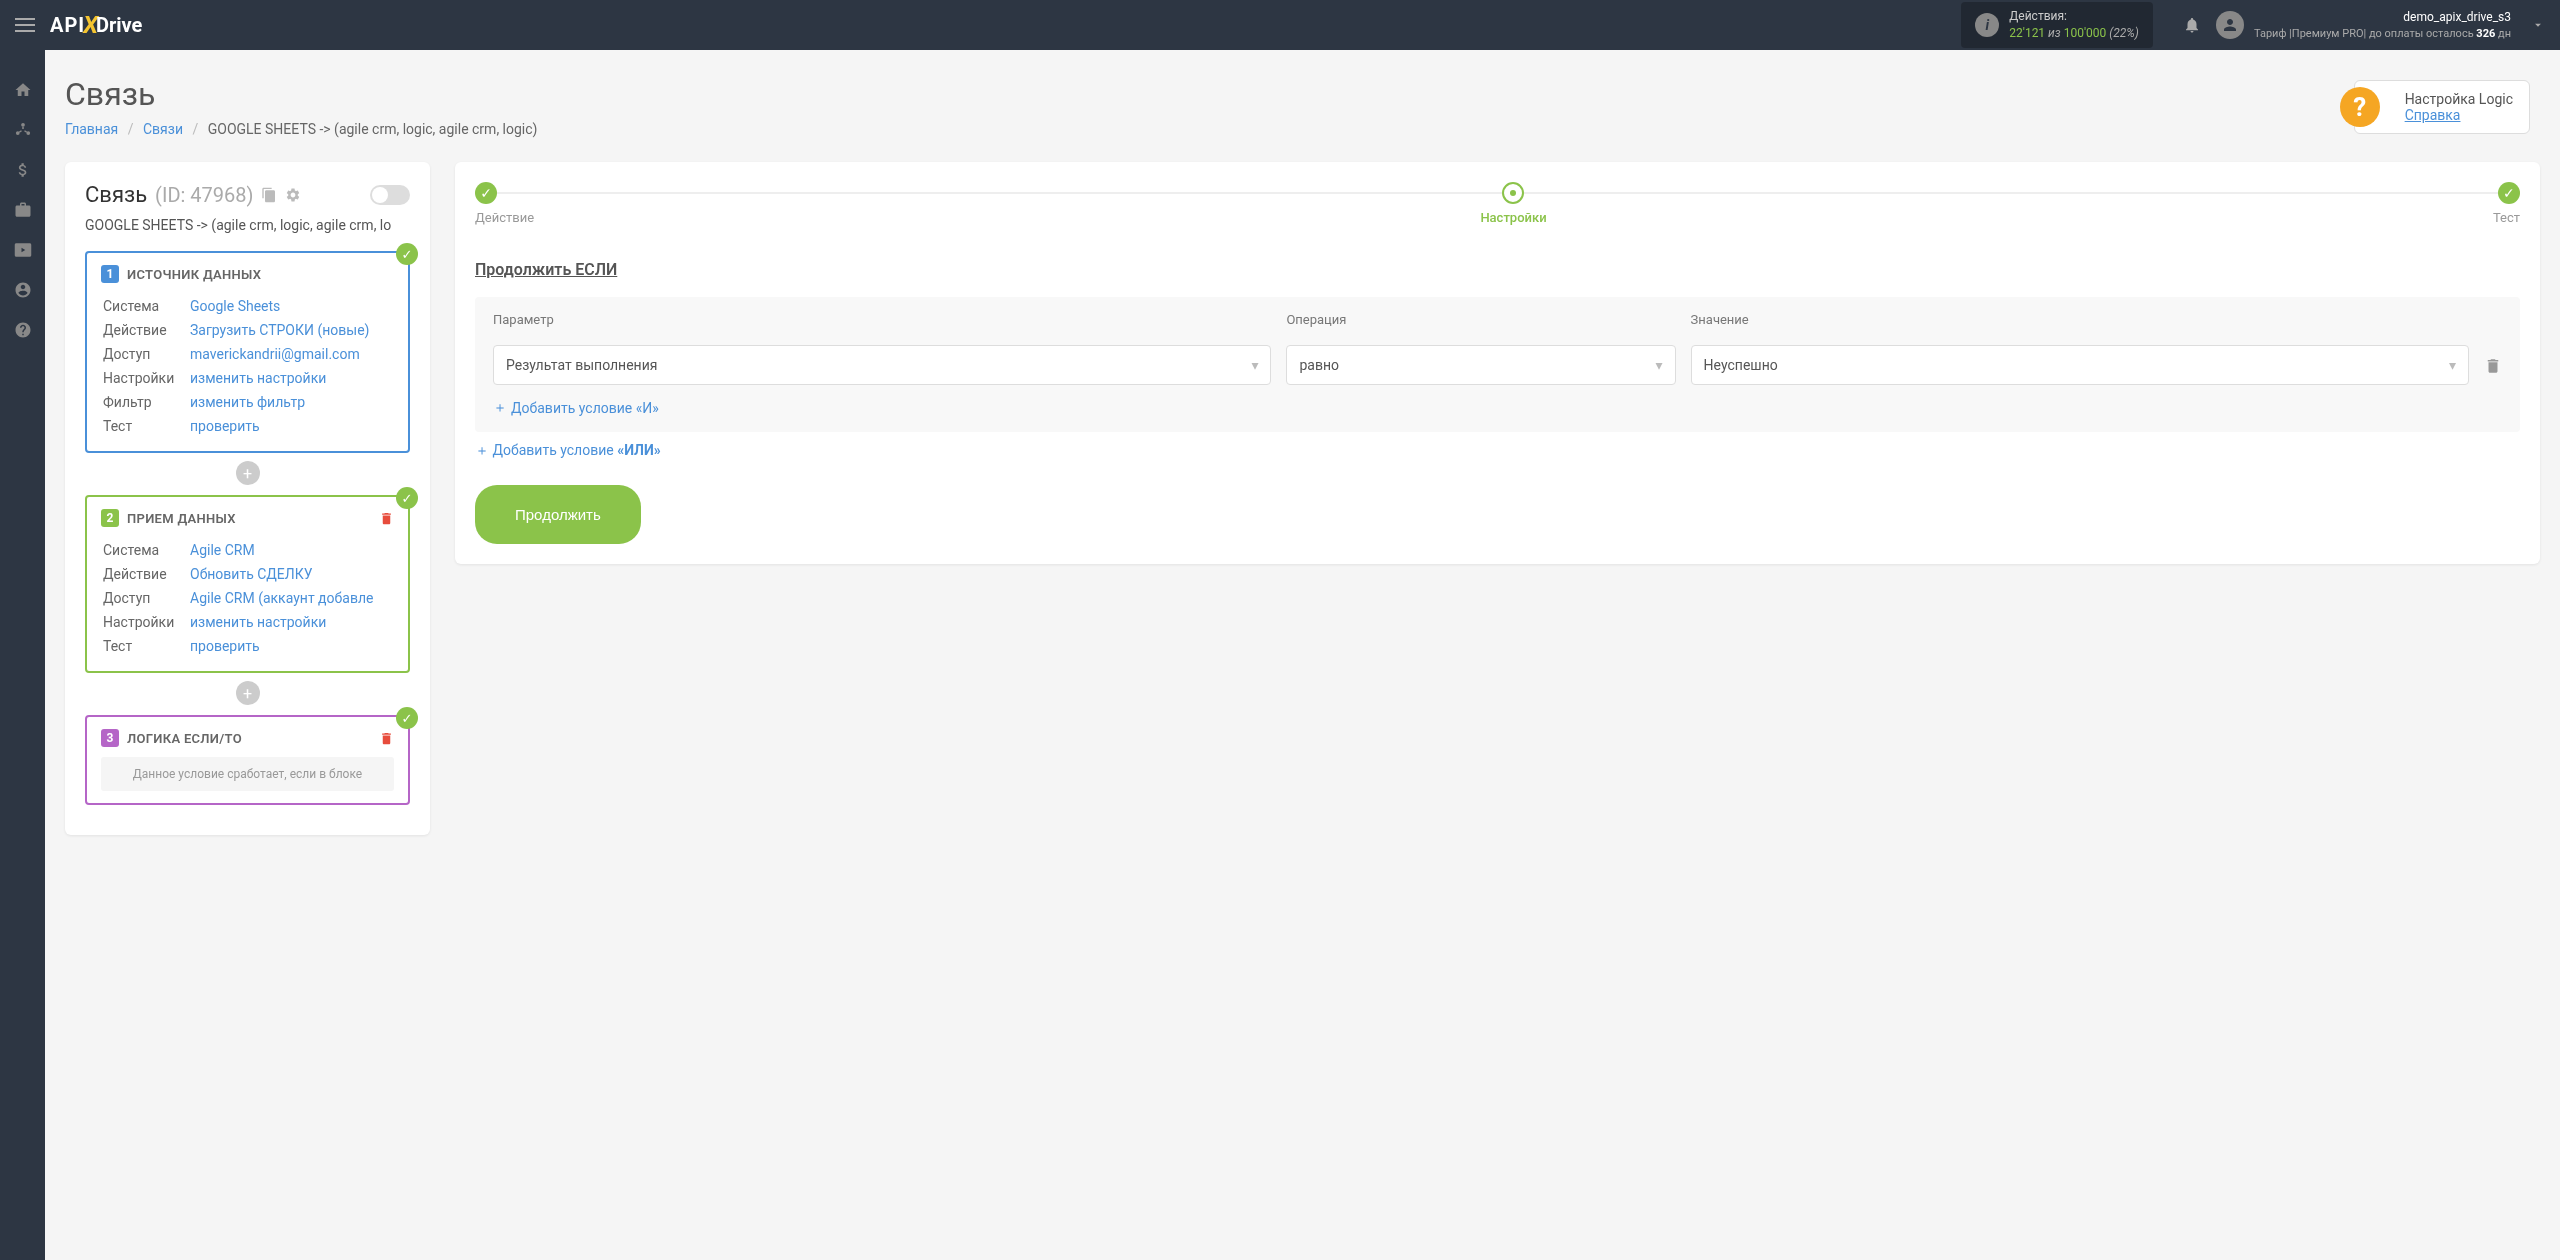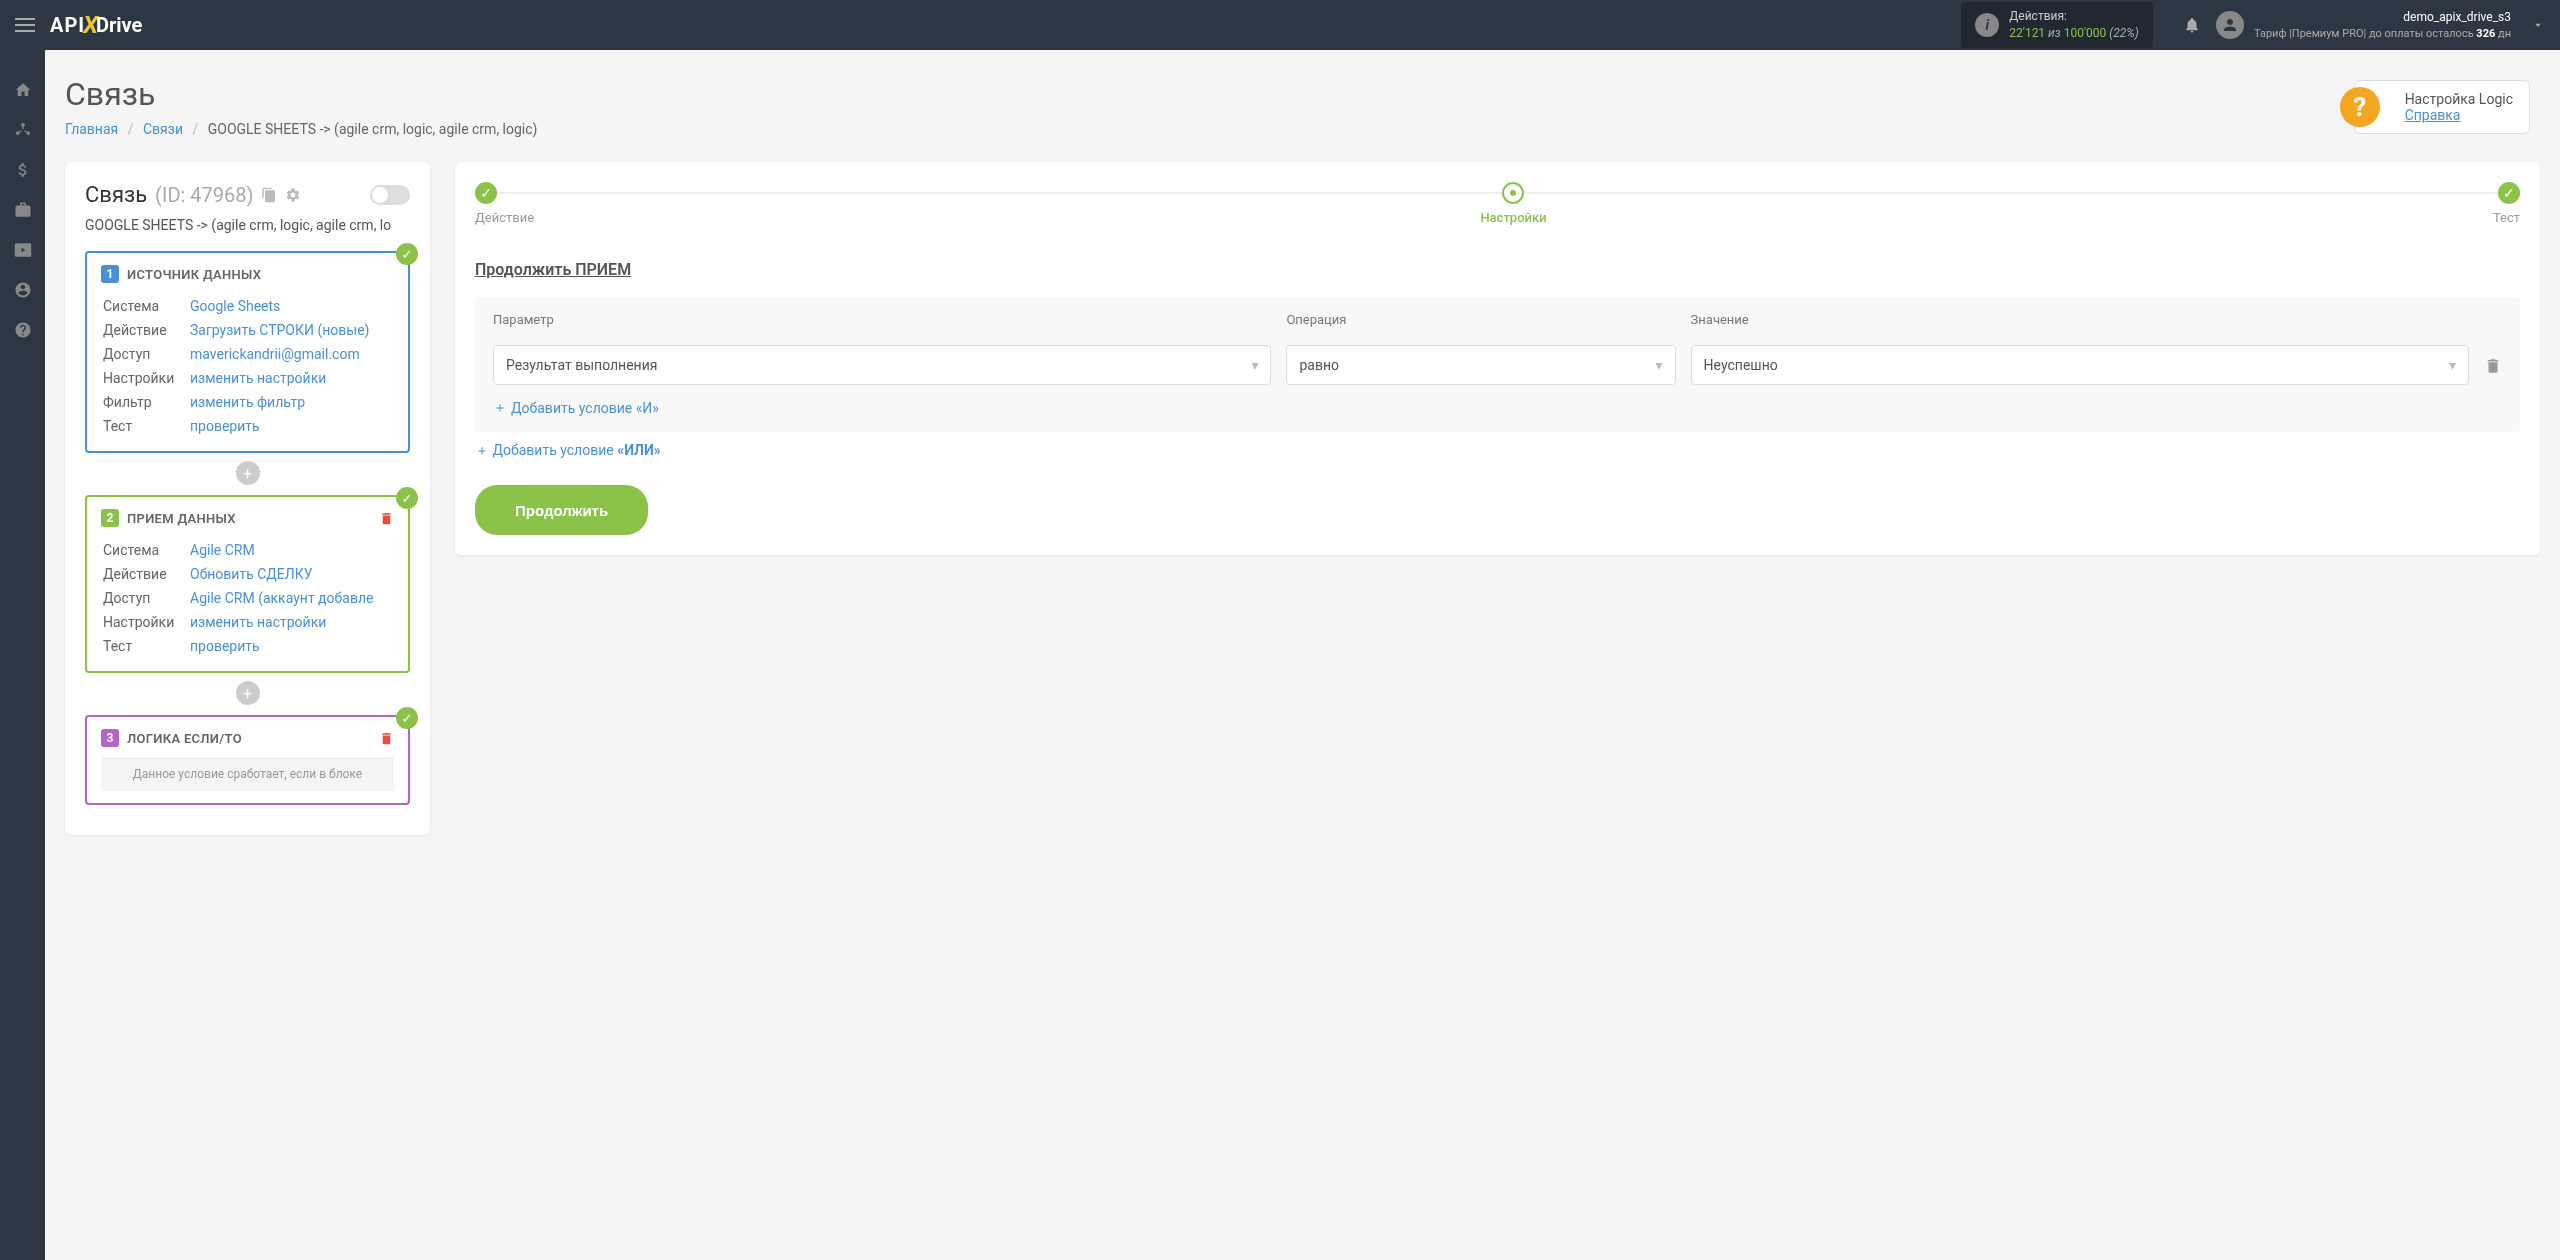--- a/index.html
+++ b/index.html
@@ -105,21 +105,21 @@
 .cond-field.narrow { flex: 1; }
 .cond-field.wide2 { flex: 2; }
 .cond-field label { font-size: 13px; color: #777; }
 .select { border: 1px solid #ddd; border-radius: 4px; background: #fff; height: 40px; padding: 0 12px; display: flex; align-items: center; justify-content: space-between; cursor: pointer; font-size: 14px; color: #555; }
 .select .chev { color: #bbb; }
 .trash-btn { color: #999; cursor: pointer; padding-bottom: 10px; }
 .add-and { color: #4a90d9; font-size: 14px; cursor: pointer; margin-top: 14px; display: inline-flex; align-items: center; gap: 4px; }
 .add-or { color: #4a90d9; font-size: 14px; cursor: pointer; margin-top: 10px; display: block; }
 .add-or .bold { font-weight: bold; }
 
-.continue-btn { background: #8bc34a; color: #fff; border: none; border-radius: 22px; height: 50px; padding: 0 40px; font-size: 15px; cursor: pointer; margin-top: 25px; font-weight: bold; }
+.continue-btn { background: #8bc34a; color: #fff; border: none; border-radius: 22px; height: 59px; padding: 0 40px; font-size: 15px; cursor: pointer; margin-top: 25px; }
 
 svg { display: block; }
 </style>
 </head>
 <body>
 
 <div class="topbar">
   <div class="hamburger">
     <span></span>
       <span></span>
@@ -349,21 +349,21 @@
             <div class="stepper-item active">
               <div class="stepper-dot active"></div>
               <div class="stepper-label">Настройки</div>
             </div>
             <div class="stepper-item">
               <div class="stepper-dot done">✓</div>
               <div class="stepper-label">Тест</div>
             </div>
           </div>
 
-          <h3 class="section-header">Продолжить ПРИЕМ</h3>
+          <h3 class="section-header">Продолжить ЕСЛИ</h3>
 
           <div class="condition-row">
             <div class="cond-grid">
               <div class="cond-field wide">
                 <label>Параметр</label>
                 <div class="select">
                   <span>Результат выполнения</span>
                   <span class="chev">▾</span>
                 </div>
               </div>

